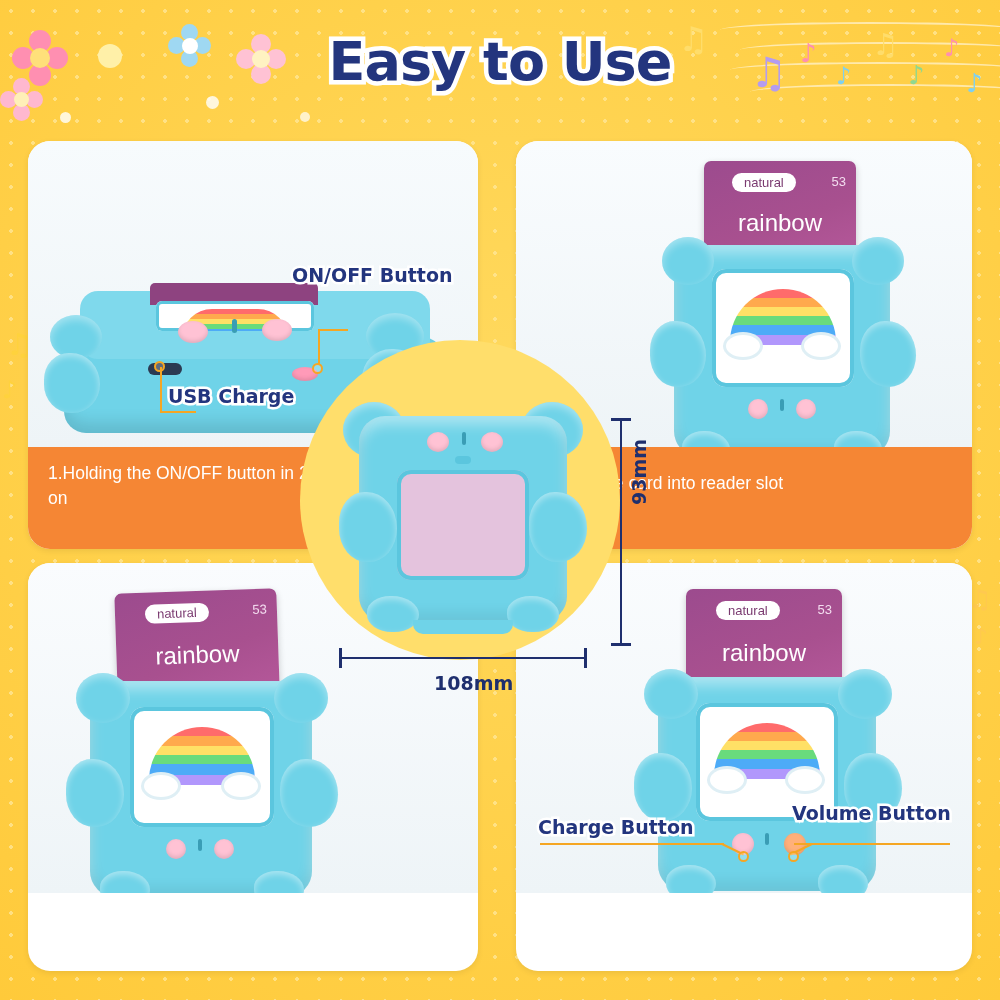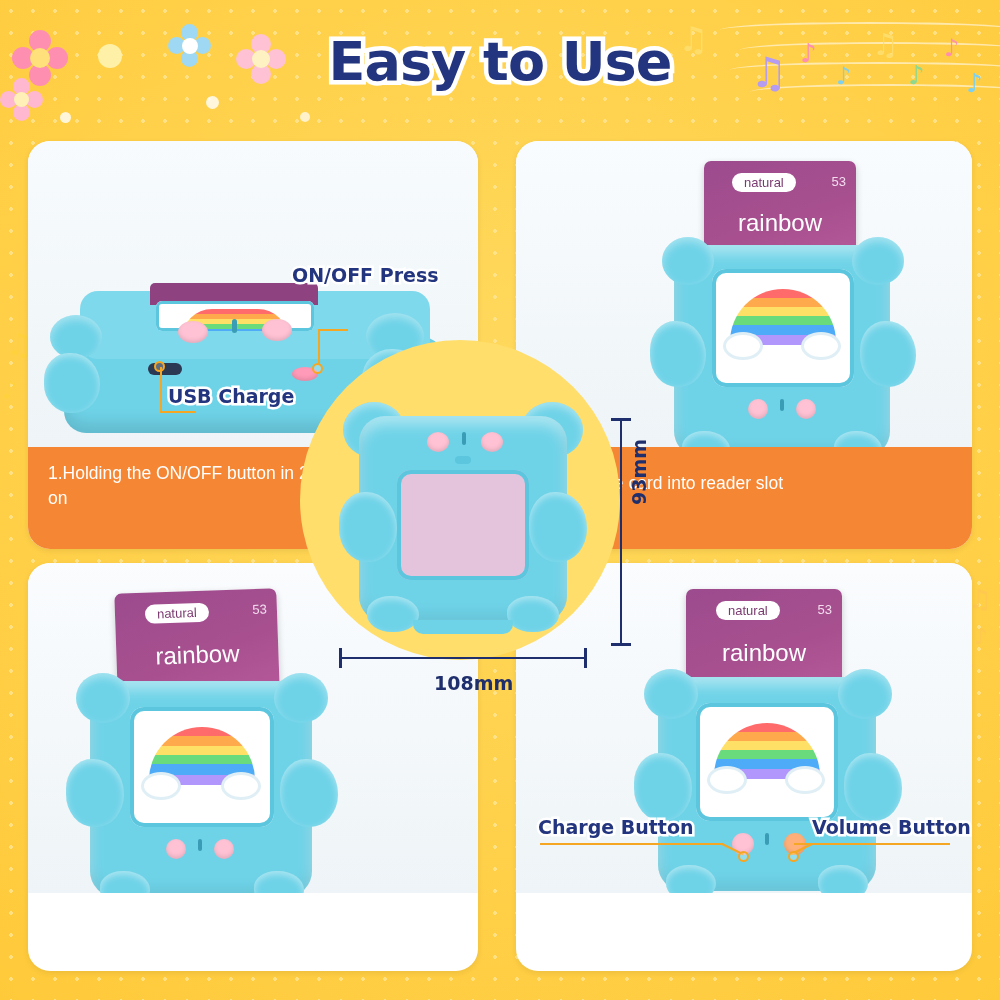--- a/index.html
+++ b/index.html
@@ -274,21 +274,21 @@
     <div class="btn-pink" style="left:234px;top:178px;width:30px;height:22px;"></div>
     <div class="mic" style="left:204px;top:178px;width:5px;height:14px;"></div>
 
     <div class="btn-pink" style="left:264px;top:226px;width:26px;height:14px;background:#ff9ab8;"></div>
 
     <div style="position:absolute;left:120px;top:222px;width:34px;height:12px;background:#2b3a52;border-radius:6px;"></div>
 
     <div class="dot-marker" style="left:284px;top:222px;"></div>
     <div class="leadv" style="left:290px;top:188px;height:36px;"></div>
     <div class="lead" style="left:290px;top:188px;width:30px;"></div>
-    <div class="callout" style="left:264px;top:123px;">ON/OFF Press</div>
+    <div class="callout" style="left:264px;top:123px;">ON/OFF Button</div>
 
     <div class="dot-marker" style="left:126px;top:220px;"></div>
     <div class="leadv" style="left:132px;top:226px;height:44px;"></div>
     <div class="lead" style="left:132px;top:270px;width:36px;"></div>
     <div class="callout" style="left:140px;top:244px;">USB Charge</div>
   </div>
   <div class="caption">1.Holding the ON/OFF button in 2 seconds to power on</div>
 </div>
 
 <div class="panel" id="panel2">
@@ -373,21 +373,21 @@
     <div class="btn-pink" style="left:216px;top:270px;width:22px;height:22px;"></div>
     <div class="btn-pink" style="left:268px;top:270px;width:22px;height:22px;background:#ffb07a;"></div>
     <div class="mic" style="left:249px;top:270px;width:4px;height:12px;"></div>
 
     <div class="callout" style="left:22px;top:253px;">Charge Button</div>
     <div class="lead" style="left:24px;top:280px;width:184px;"></div>
     <div class="leadv" style="left:208px;top:280px;height:-0px;"></div>
     <div class="lead" style="left:206px;top:280px;width:24px;transform:rotate(26deg);transform-origin:left center;"></div>
     <div class="dot-marker" style="left:222px;top:288px;"></div>
 
-    <div class="callout" style="left:276px;top:253px;margin-left:20px;">Volume Button</div>
+    <div class="callout" style="left:276px;top:239px;">Volume Button</div>
     <div class="lead" style="left:278px;top:280px;width:156px;"></div>
     <div class="lead" style="left:296px;top:280px;width:24px;transform:rotate(-26deg) scaleX(-1);transform-origin:left center;"></div>
     <div class="dot-marker" style="left:272px;top:288px;"></div>
   </div>
 </div>
 
 <div id="center-circle"></div>
 
 <div style="position:absolute;left:345px;top:408px;width:236px;height:222px;">
   <div class="ear" style="left:-2px;top:-6px;width:62px;height:56px;"></div>

